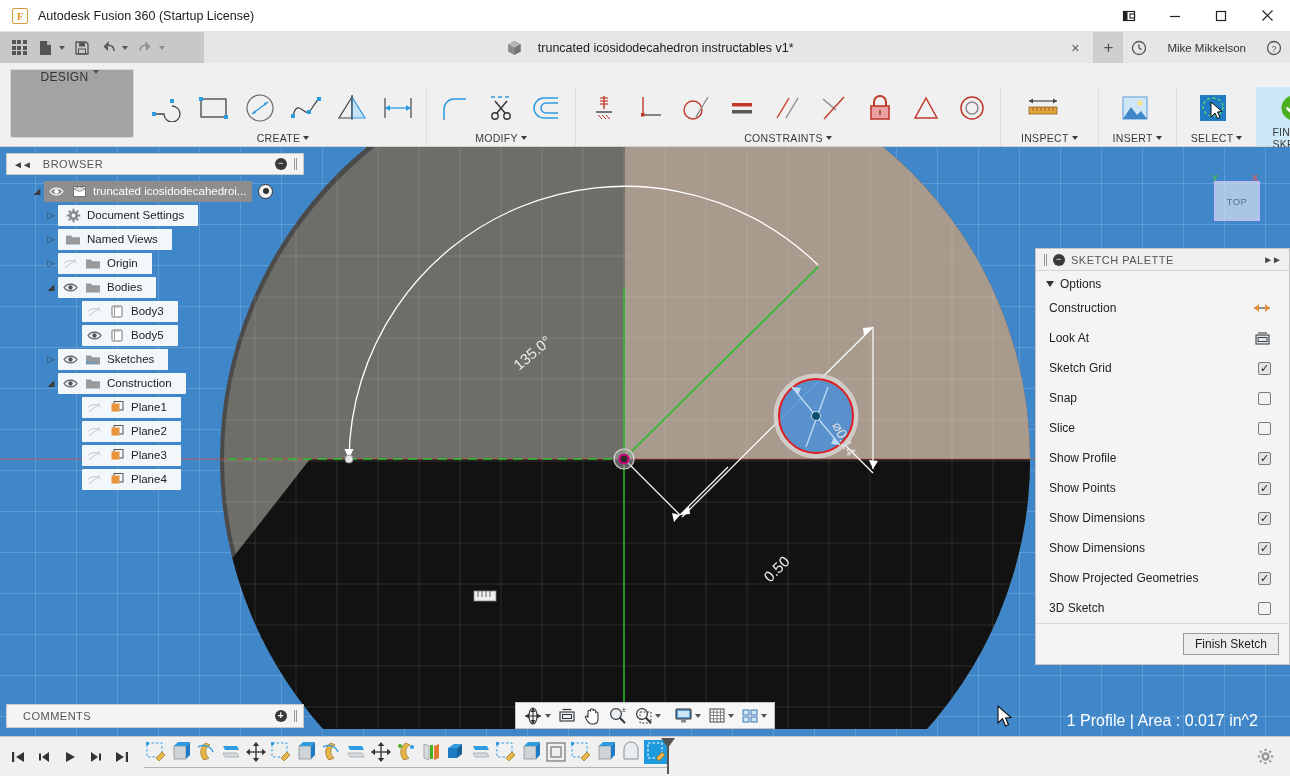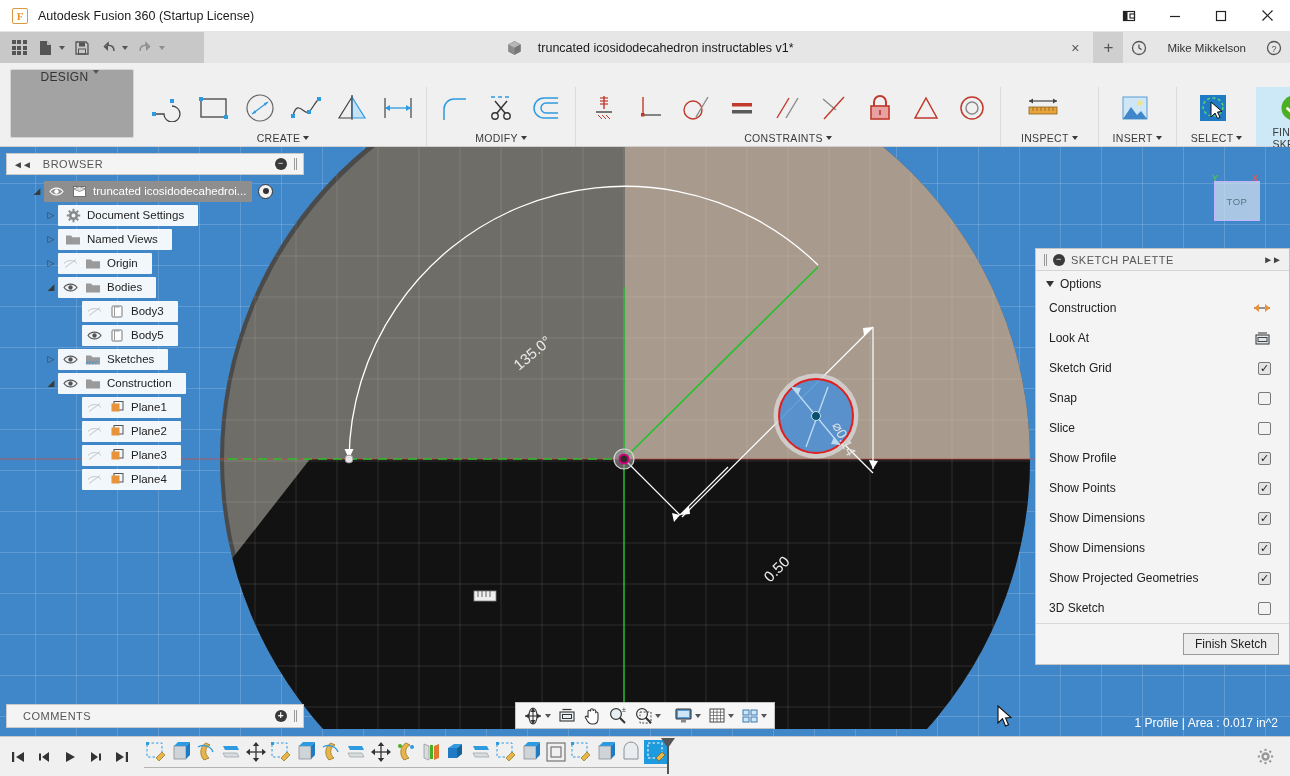--- a/index.html
+++ b/index.html
@@ -132,21 +132,21 @@
            border-top:6px solid #333; }
   .p-row { height:30px; display:flex; align-items:center; padding:0 18px 0 13px; font-size:12px; color:#222;}
   .p-row .lbl { flex:1; }
   .cbx { width:13px;height:13px;border:1px solid #7a7a7a;border-radius:2px;background:#e4e4e4;
          display:flex;align-items:center;justify-content:center;font-size:11px;color:#222;}
   .cbx.off { background:#f2f2f2; }
   .p-foot { border-top:1px solid #d8d8d8; padding:9px 10px; display:flex; justify-content:flex-end; }
   .finish-btn { border:1px solid #9a9a9a; background:#ececec; padding:3px 11px; font-size:12px; color:#222; }
 
   
-  .status { position:absolute; right:12px; bottom:6px; font-size:12px; color:#fff; }
+  .status { position:absolute; right:32px; bottom:6px; font-size:16px; color:#fff; }
 
   
   .navbar { position:absolute; left:50%; transform:translateX(-50%); bottom:7px;
             height:27px; background:#f6f6f6; border:1px solid #c4c4c4; display:flex;
             align-items:center; padding:0 4px; gap:1px;}
   .navbtn { height:23px; display:flex; align-items:center; justify-content:center; padding:0 3px; gap:1px;}
 
   
   .viewcube { position:absolute; right:22px; top:24px; width:62px; height:54px; }
   .vc-face { position:absolute; left:8px; top:10px; width:46px; height:40px;

